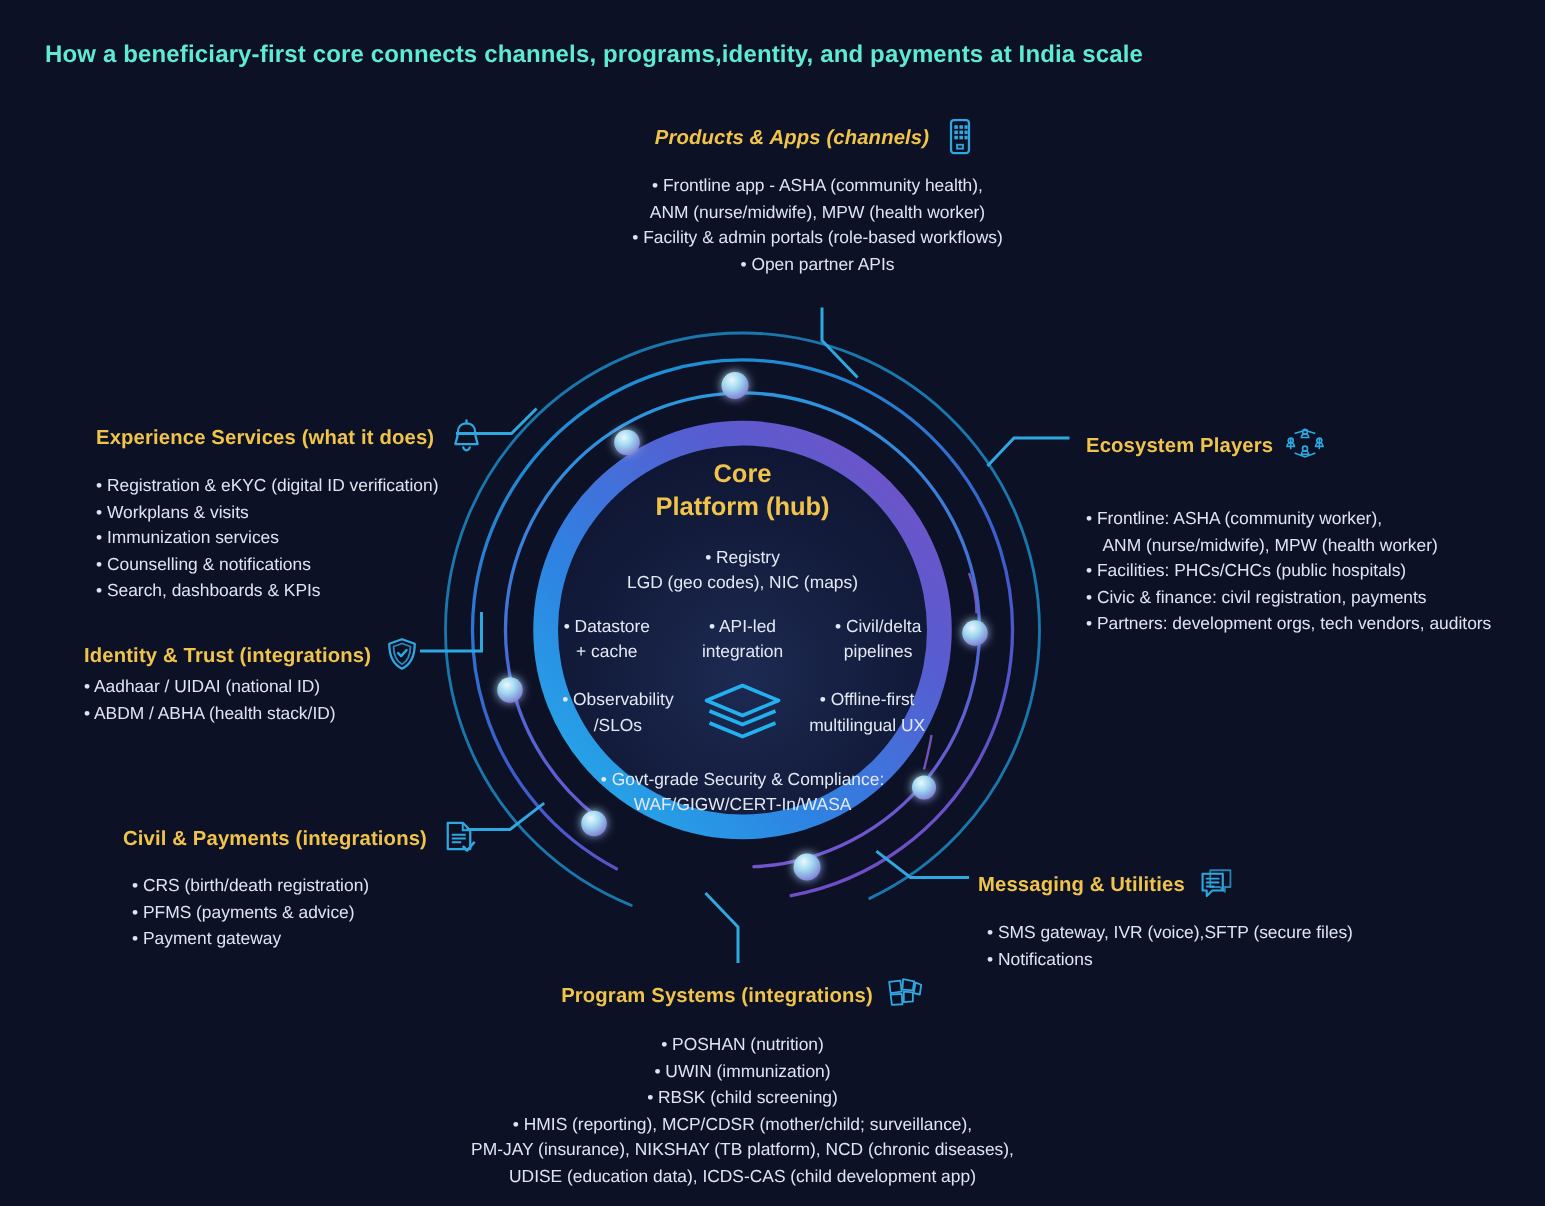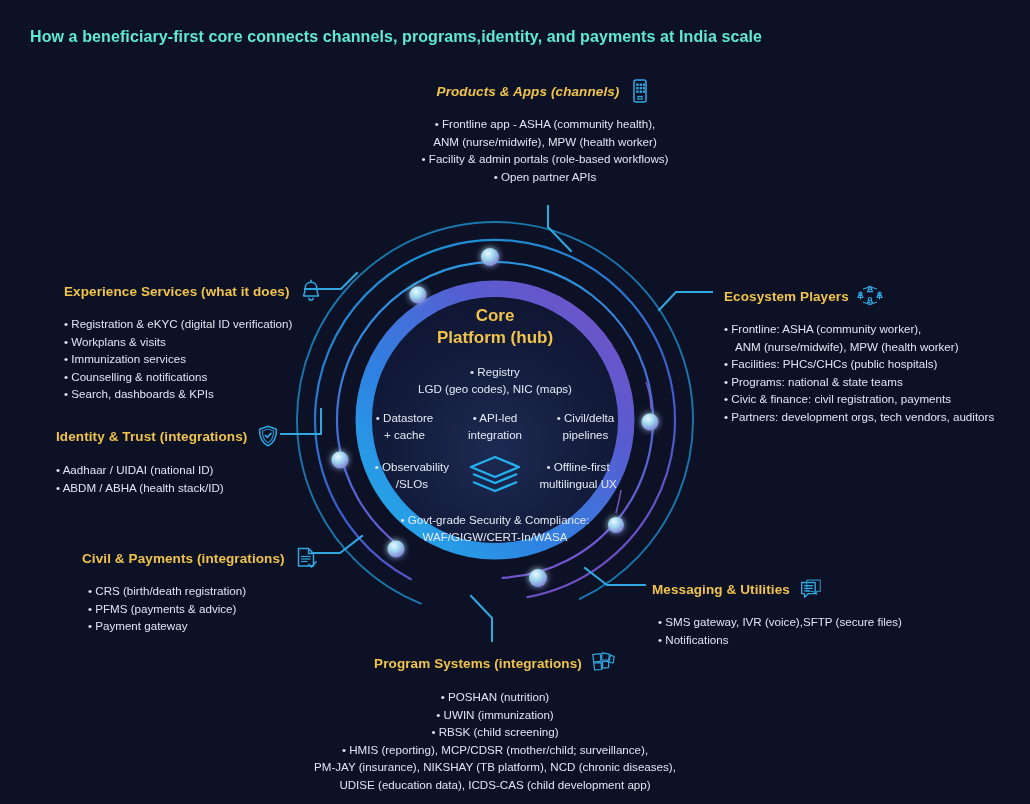--- a/index.html
+++ b/index.html
@@ -74,27 +74,27 @@
   
   #blk-products { left: 380px; top: 78px; width: 330px; }
   #blk-products .block-head { justify-content: center; font-style: italic; }
   #blk-products .bullets { margin-top: 11px; }
   #blk-products .bullets li { text-align: center; }
 
   #blk-experience { left: 64px; top: 278px; width: 300px; }
   #blk-experience .bullets { margin-top: 11px; }
 
   #blk-identity { left: 56px; top: 423px; width: 280px; }
-  #blk-identity .bullets { margin-top: 12px; }
+  #blk-identity .bullets { }
 
   #blk-civil { left: 82px; top: 545px; width: 280px; }
   #blk-civil .bullets { margin-top: 11px; padding-left: 6px; }
 
   #blk-ecosystem { left: 724px; top: 283px; width: 300px; }
-  #blk-ecosystem .bullets { margin-top: 11px; }
+  #blk-ecosystem .bullets { margin-top: 28px; }
 
   #blk-messaging { left: 652px; top: 576px; width: 300px; }
   #blk-messaging .bullets { margin-top: 11px; padding-left: 6px; }
 
   #blk-program { left: 265px; top: 650px; width: 460px; }
   #blk-program .block-head { justify-content: center; }
   #blk-program .bullets { margin-top: 12px; }
   #blk-program .bullets li { text-align: center; }
 
   
@@ -382,21 +382,20 @@
           <path d="M23.2 14.8 a2.8 2.8 0 0 1 5.6 0 Z"></path>
           <circle cx="15" cy="16.6" r="1.9"></circle>
           <path d="M12.2 21 a2.8 2.8 0 0 1 5.6 0 Z"></path>
         </g>
       </svg>
     </div>
     <ul class="bullets">
       <li>• Frontline: ASHA (community worker),</li>
       <li class="indent">ANM (nurse/midwife), MPW (health worker)</li>
       <li>• Facilities: PHCs/CHCs (public hospitals)</li>
-      <li>• Programs: national &amp; state teams</li>
       <li>• Civic &amp; finance: civil registration, payments</li>
       <li>• Partners: development orgs, tech vendors, auditors</li>
     </ul>
   </div>
 
   <div class="block" id="blk-messaging">
     <div class="block-head head-left">
       <span class="block-title">Messaging &amp; Utilities</span>
       <svg class="block-icon" viewBox="0 0 28 26">
         <path d="M9.5 3.5 L24 3.5 L24 15.5 L20 15.5 L20 19 L16.5 15.5 L9.5 15.5 Z" fill="none" stroke="#2fa8e0" stroke-width="1.3" stroke-linejoin="round" opacity="0.75"></path>

